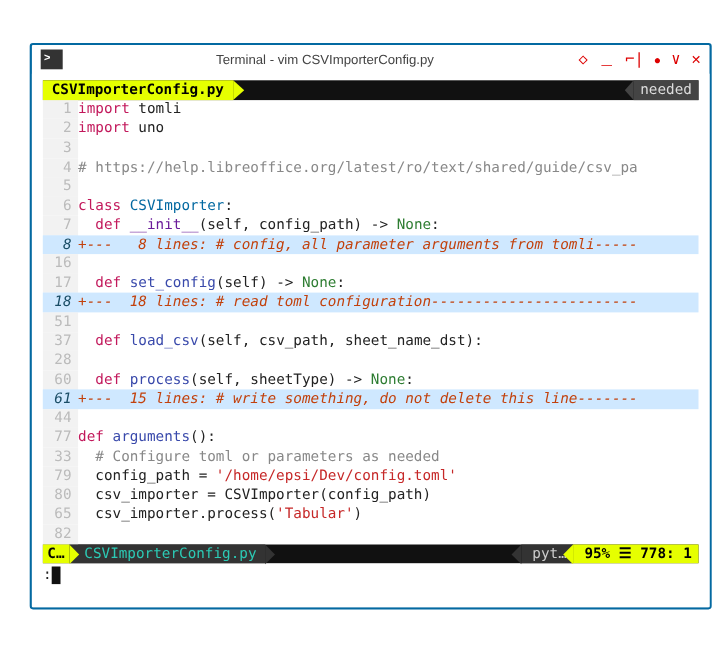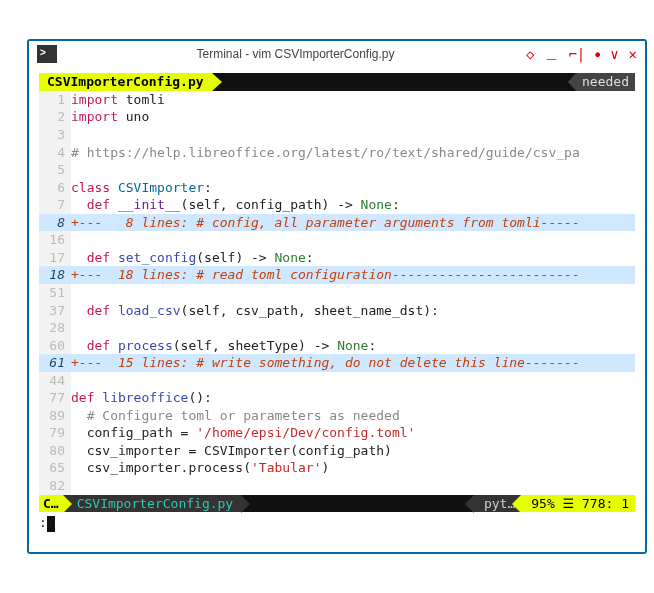--- a/index.html
+++ b/index.html
@@ -40,21 +40,21 @@
   .string { color:#c62828; }
   .type { color:#2e7d32; }
   .status { display:flex; background:#111; color:#ccc; font-size:13px; align-items:center; }
   .st-mode { background:#e6ff00; color:#000; padding:0 4px; font-weight:bold; position: relative;}
   .st-mode::after { content:''; position:absolute; right:-9px; top:0; border-left:9px solid #e6ff00; border-top:9px solid transparent; border-bottom:9px solid transparent; z-index:2;}
   .st-file { background:#333; color:#2ccab5; padding:0 8px 0 14px; position: relative; }
   .st-file::after { content:''; position:absolute; right:-9px; top:0; border-left:9px solid #333; border-top:9px solid transparent; border-bottom:9px solid transparent; }
   .st-spacer { flex:1; background:#222; }
   .st-ft { background:#333; color:#ccc; padding:0 6px 0 10px; position:relative; }
   .st-ft::before { content:''; position:absolute; left:-9px; top:0; border-right:9px solid #333; border-top:9px solid transparent; border-bottom:9px solid transparent; }
-  .st-pos { background:#e6ff00; color:#000; padding:0 6px 0 10px; font-weight:normal; position:relative; }
+  .st-pos { background:#e6ff00; color:#000; padding:0 6px 0 10px; font-weight:bold; position:relative; }
   .st-pos::before { content:''; position:absolute; left:-9px; top:0; border-right:9px solid #e6ff00; border-top:9px solid transparent; border-bottom:9px solid transparent; }
   .cmdline { color:#222; padding-top:2px; white-space:pre; }
   .cursor { background:#111; color:#111; display:inline-block; width:8px; height:16px; vertical-align:middle; }
 </style>
 </head>
 <body>
 
 <div class="window">
   <div class="titlebar">
     <div class="app-icon"></div>
@@ -87,22 +87,22 @@
         <div class="codeline fold"><div class="gutter">8</div><div class="code">+---   8 lines: # config, all parameter arguments from tomli-----</div></div>
         <div class="codeline "><div class="gutter">16</div><div class="code"></div></div>
         <div class="codeline "><div class="gutter">17</div><div class="code">  <span class="kw-def">def</span> <span class="fn-name">set_config</span>(self) -&gt; <span class="type">None</span>:</div></div>
         <div class="codeline fold"><div class="gutter">18</div><div class="code">+---  18 lines: # read toml configuration------------------------</div></div>
         <div class="codeline "><div class="gutter">51</div><div class="code"></div></div>
         <div class="codeline "><div class="gutter">37</div><div class="code">  <span class="kw-def">def</span> <span class="fn-name">load_csv</span>(self, csv_path, sheet_name_dst):</div></div>
         <div class="codeline "><div class="gutter">28</div><div class="code"></div></div>
         <div class="codeline "><div class="gutter">60</div><div class="code">  <span class="kw-def">def</span> <span class="fn-name">process</span>(self, sheetType) -&gt; <span class="type">None</span>:</div></div>
         <div class="codeline fold"><div class="gutter">61</div><div class="code">+---  15 lines: # write something, do not delete this line-------</div></div>
         <div class="codeline "><div class="gutter">44</div><div class="code"></div></div>
-        <div class="codeline "><div class="gutter">77</div><div class="code"><span class="kw-def">def</span> <span class="fn-name">libreoffice</span>():</div></div>
-        <div class="codeline "><div class="gutter">89</div><div class="code">  <span class="comment"># Configure toml or parameters as needed</span></div></div>
+        <div class="codeline "><div class="gutter">77</div><div class="code"><span class="kw-def">def</span> <span class="fn-name">arguments</span>():</div></div>
+        <div class="codeline "><div class="gutter">33</div><div class="code">  <span class="comment"># Configure toml or parameters as needed</span></div></div>
         <div class="codeline "><div class="gutter">79</div><div class="code">  config_path = <span class="string">'/home/epsi/Dev/config.toml'</span></div></div>
         <div class="codeline "><div class="gutter">80</div><div class="code">  csv_importer = CSVImporter(config_path)</div></div>
         <div class="codeline "><div class="gutter">65</div><div class="code">  csv_importer.process(<span class="string">'Tabular'</span>)</div></div>
         <div class="codeline "><div class="gutter">82</div><div class="code"></div></div>
       </div>
 
     <div class="status">
       <div class="st-mode">C…</div>
       <div class="st-file">CSVImporterConfig.py</div>
       <div class="st-spacer"></div>

